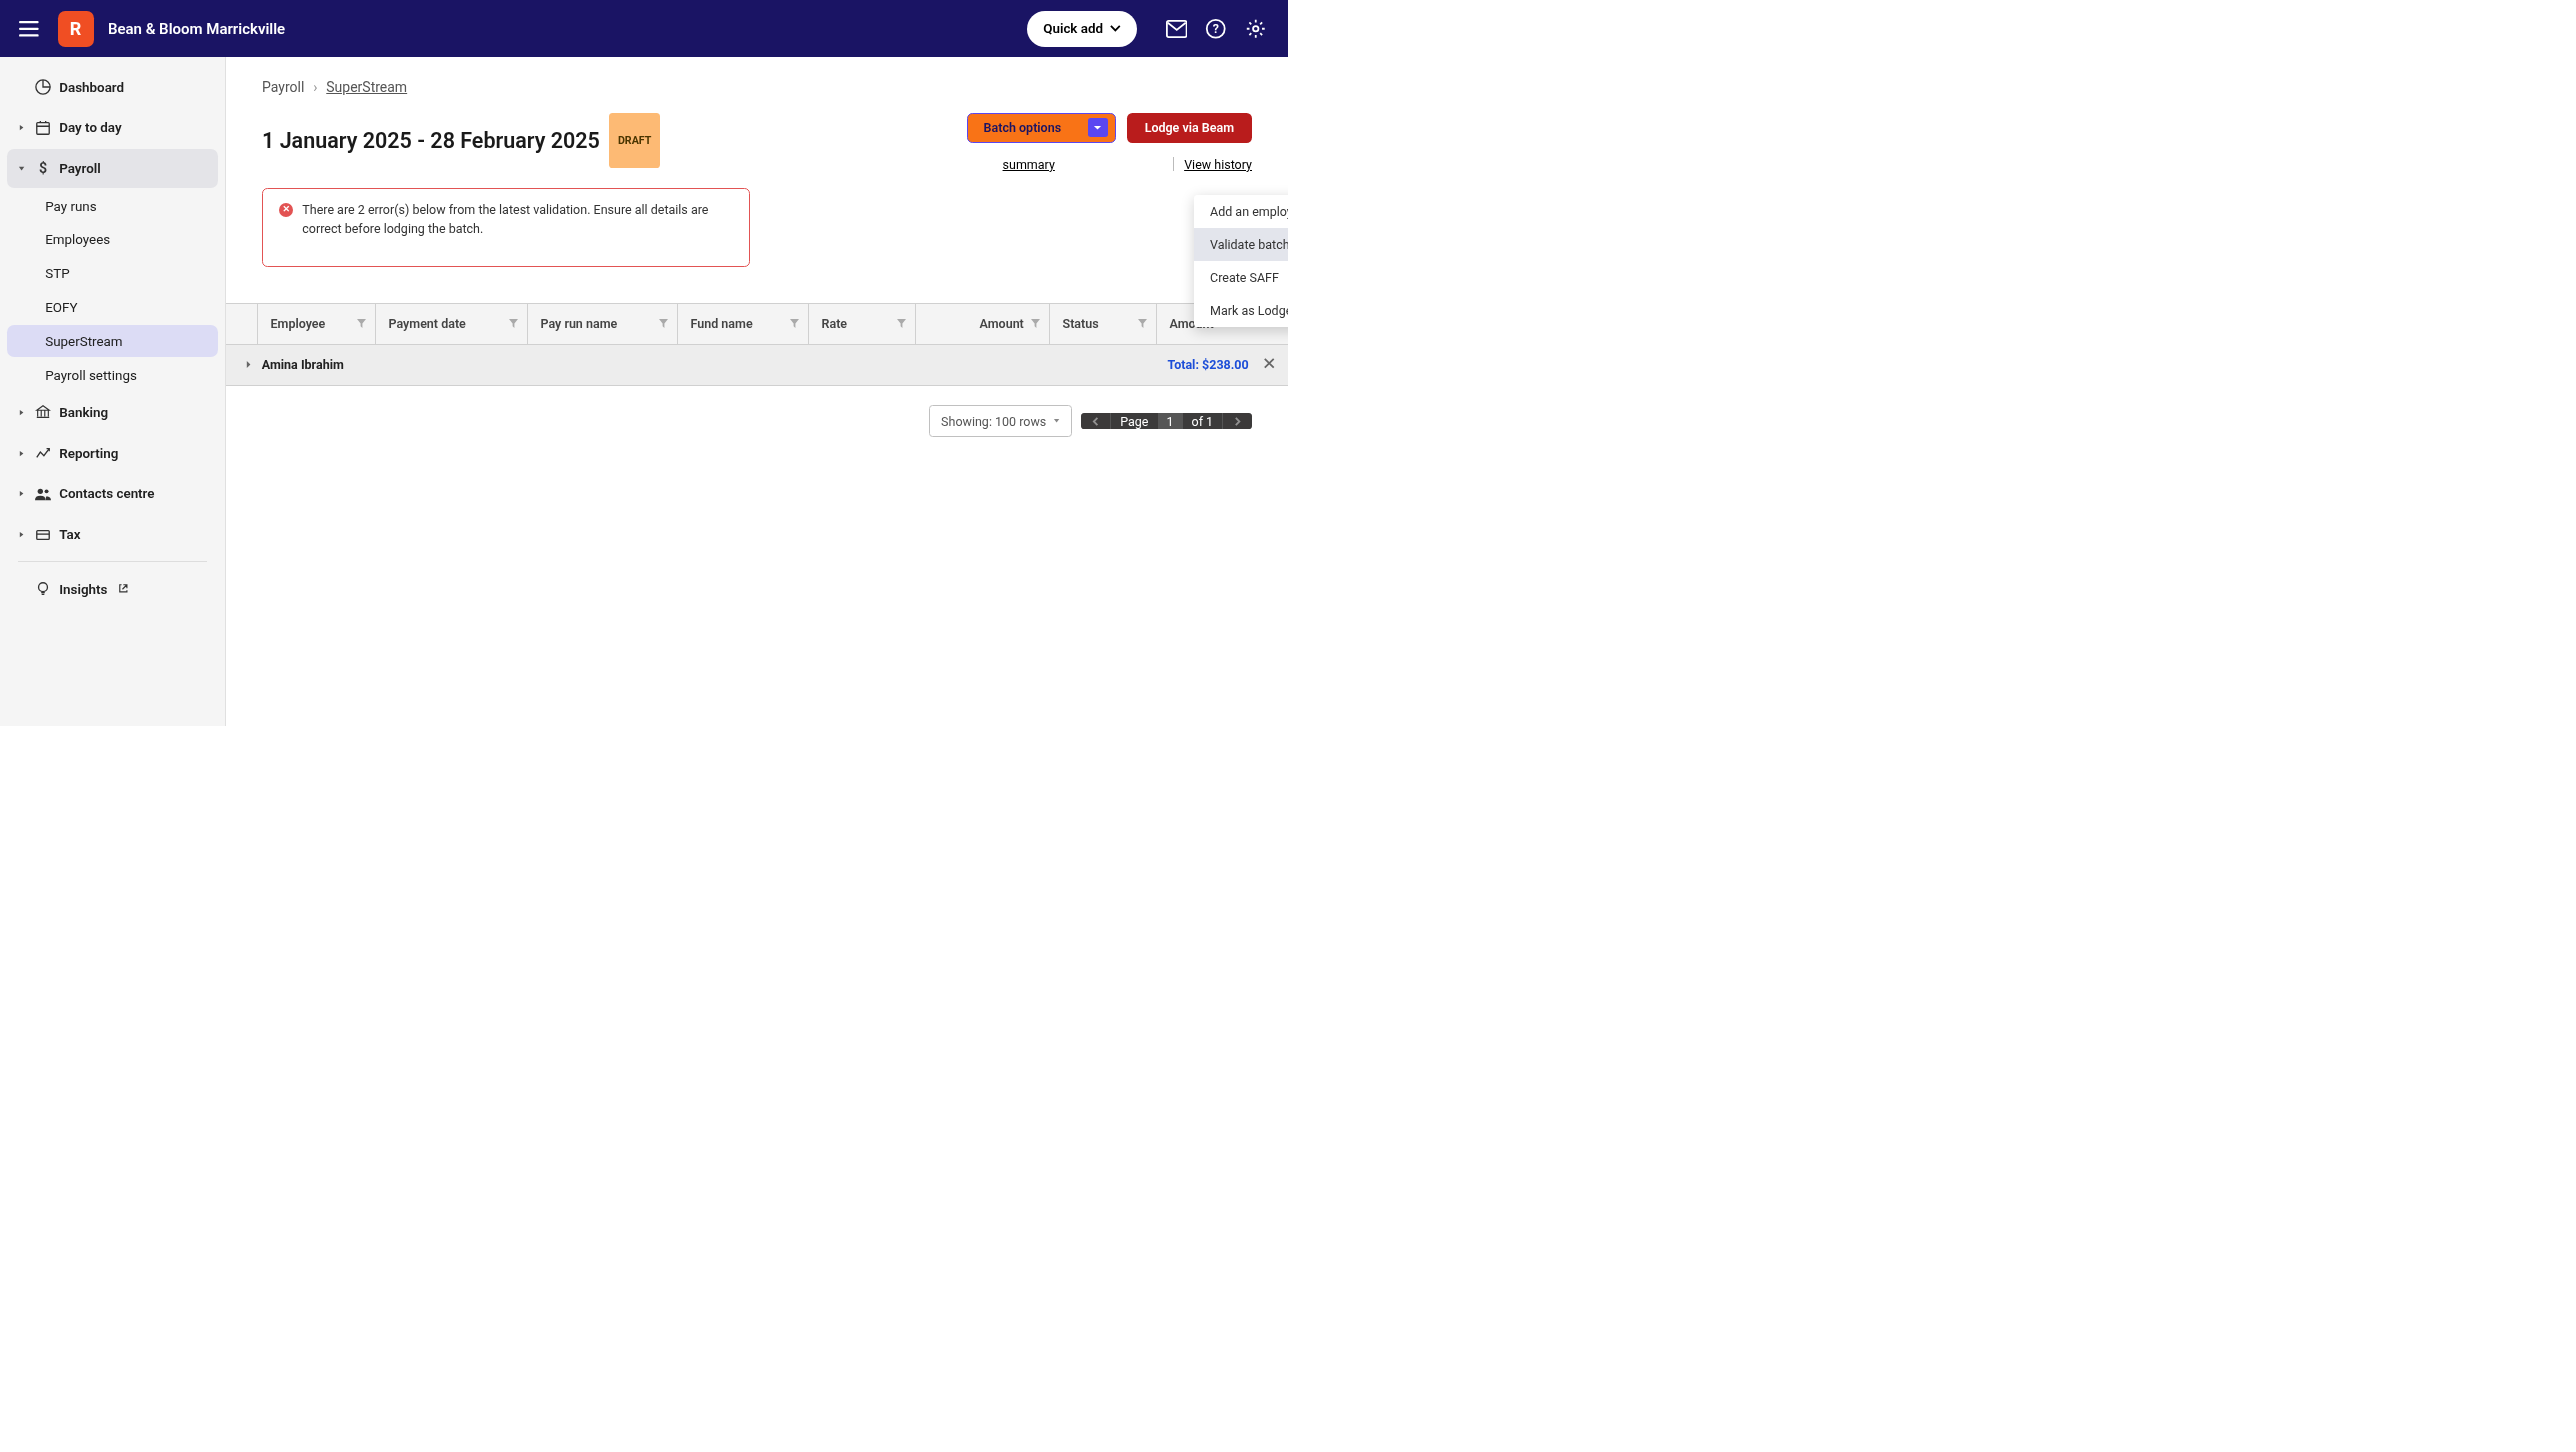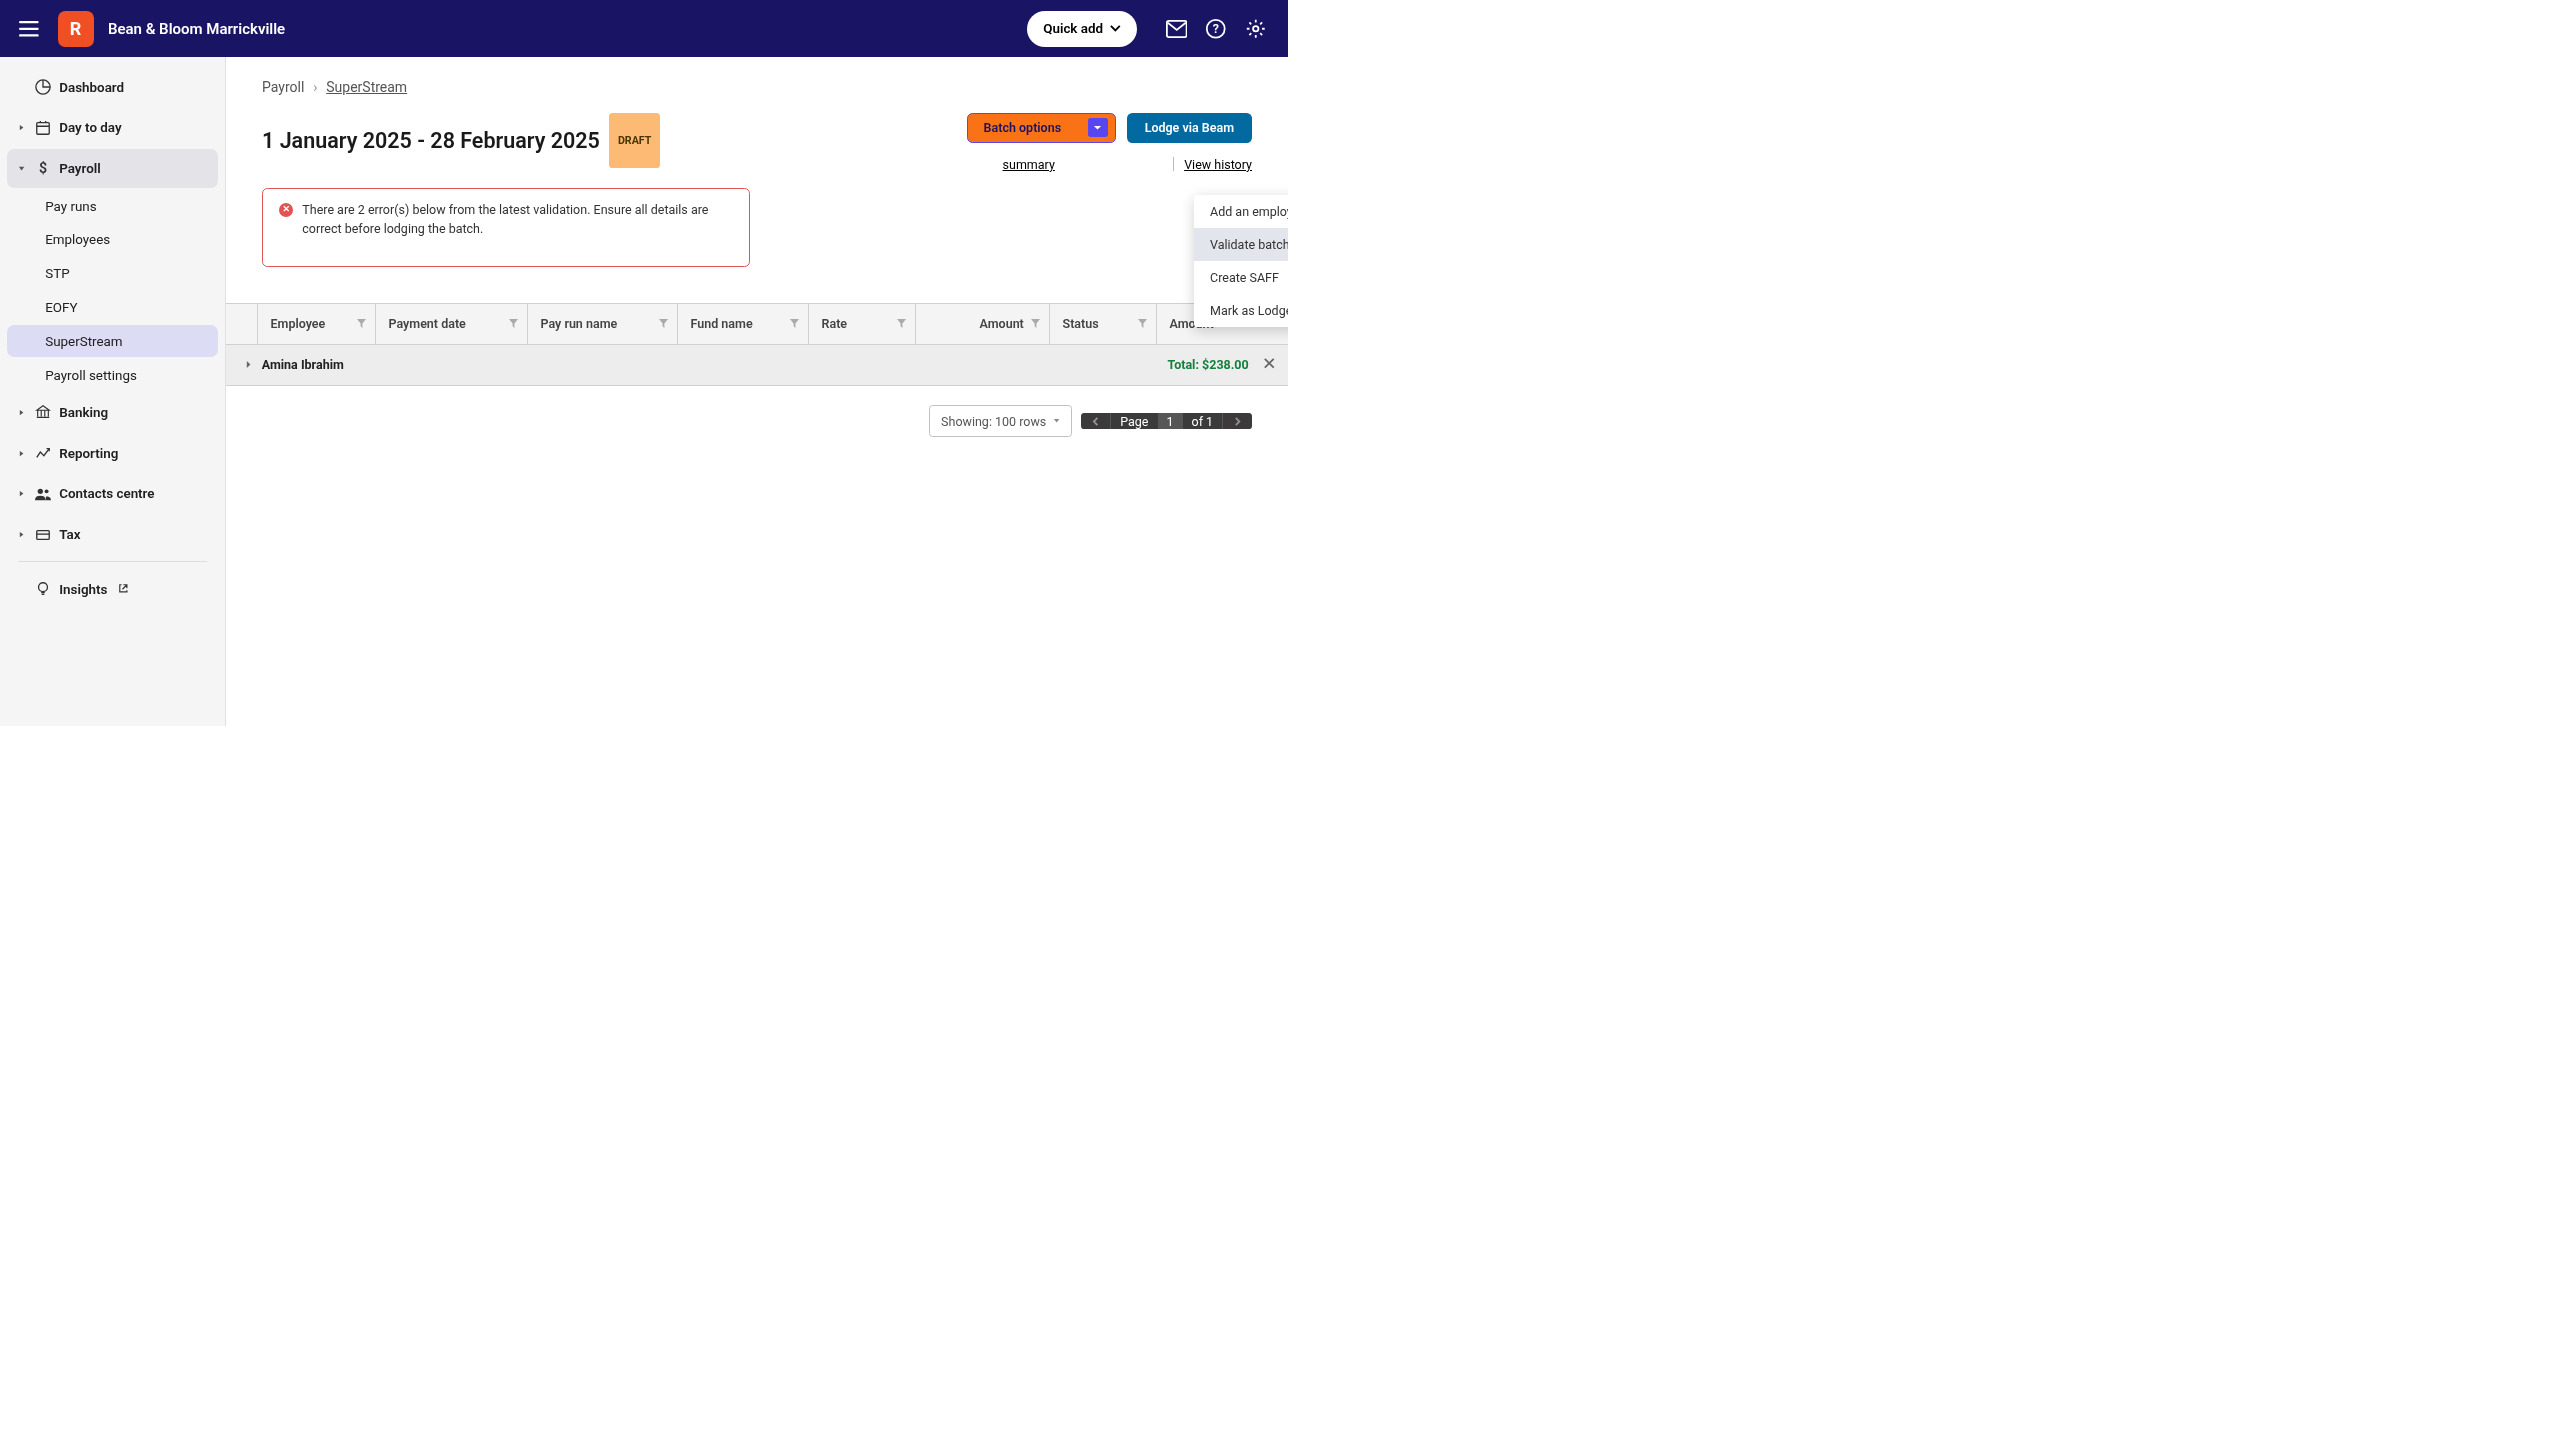--- a/index.html
+++ b/index.html
@@ -203,21 +203,21 @@
       background: #5a46f1;
       border-radius: 2.7px;
       display: flex;
       align-items: center;
       justify-content: center;
     }
     .lodge-btn {
       height: 30px;
       padding: 0 18px;
       border-radius: 5.4px;
-      background: #0369a1;
+      background: #b91c1c;
       color: #fff;
       font-weight: 600;
       font-size: 12.5px;
       border: none;
       cursor: pointer;
       display: flex;
       align-items: center;
     }
     .header-links {
       font-size: 12.5px;
@@ -347,21 +347,21 @@
     .row-name {
       font-size: 12.5px;
       font-weight: 700;
       color: #222;
       margin-left: 3.6px;
     }
     .row-spacer { flex: 1; }
     .row-total {
       font-size: 12.5px;
       font-weight: 700;
-      color: #15803d;
+      color: #1d4ed8;
       margin-right: 14.3px;
     }
     .row-close {
       cursor: pointer;
       color: #666;
     }
     
     .pagination {
       display: flex;
       justify-content: flex-end;

